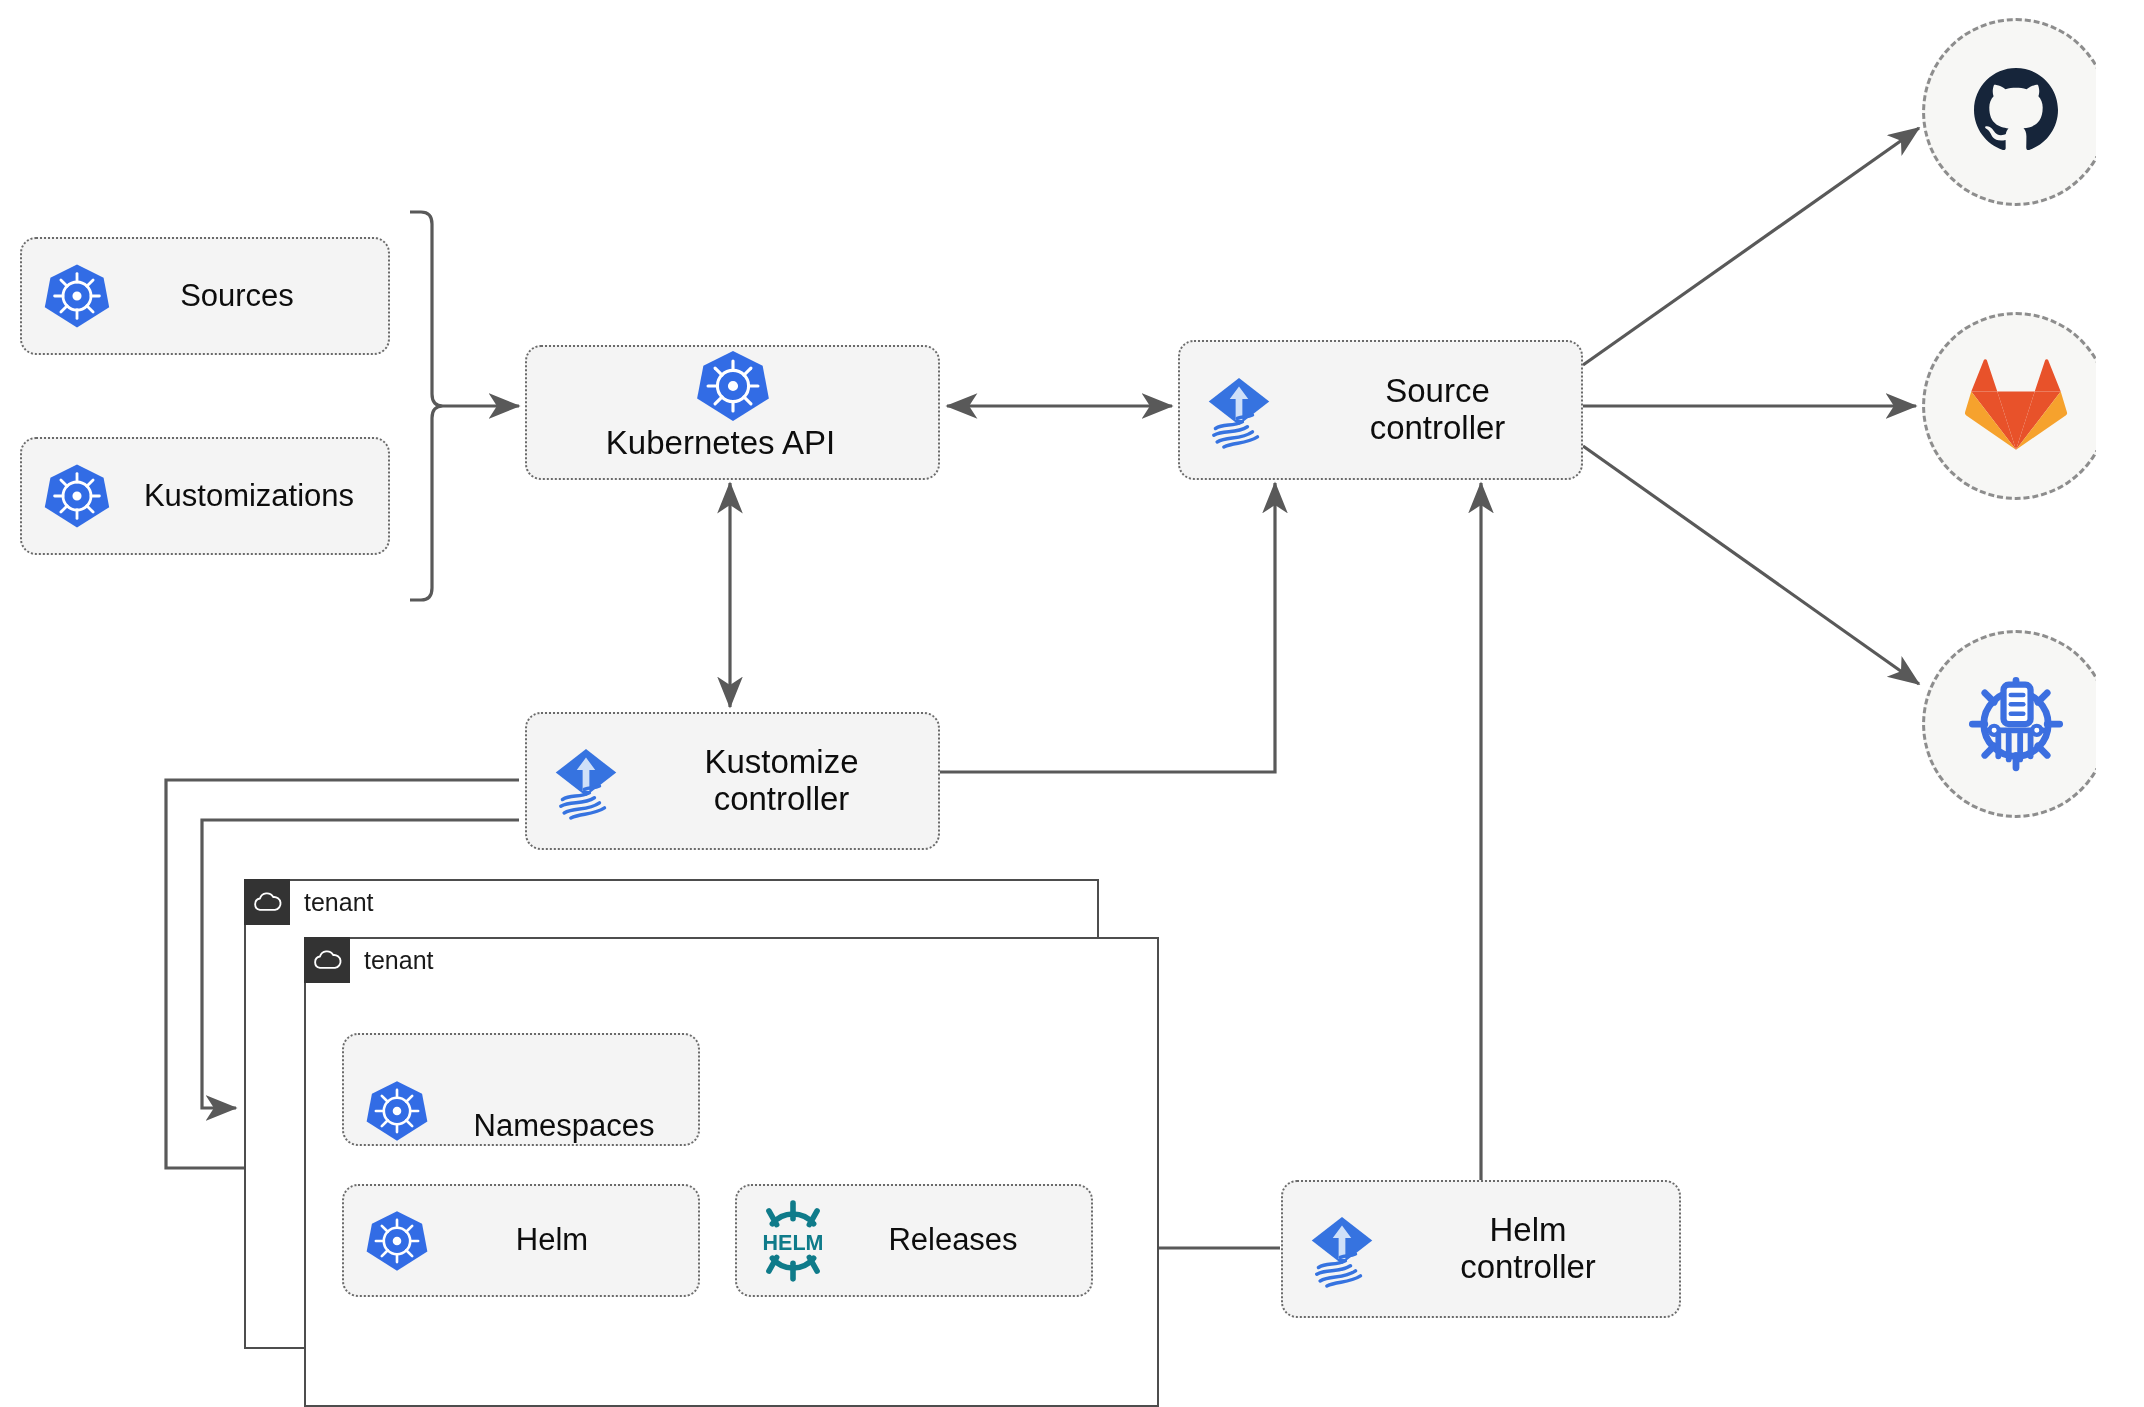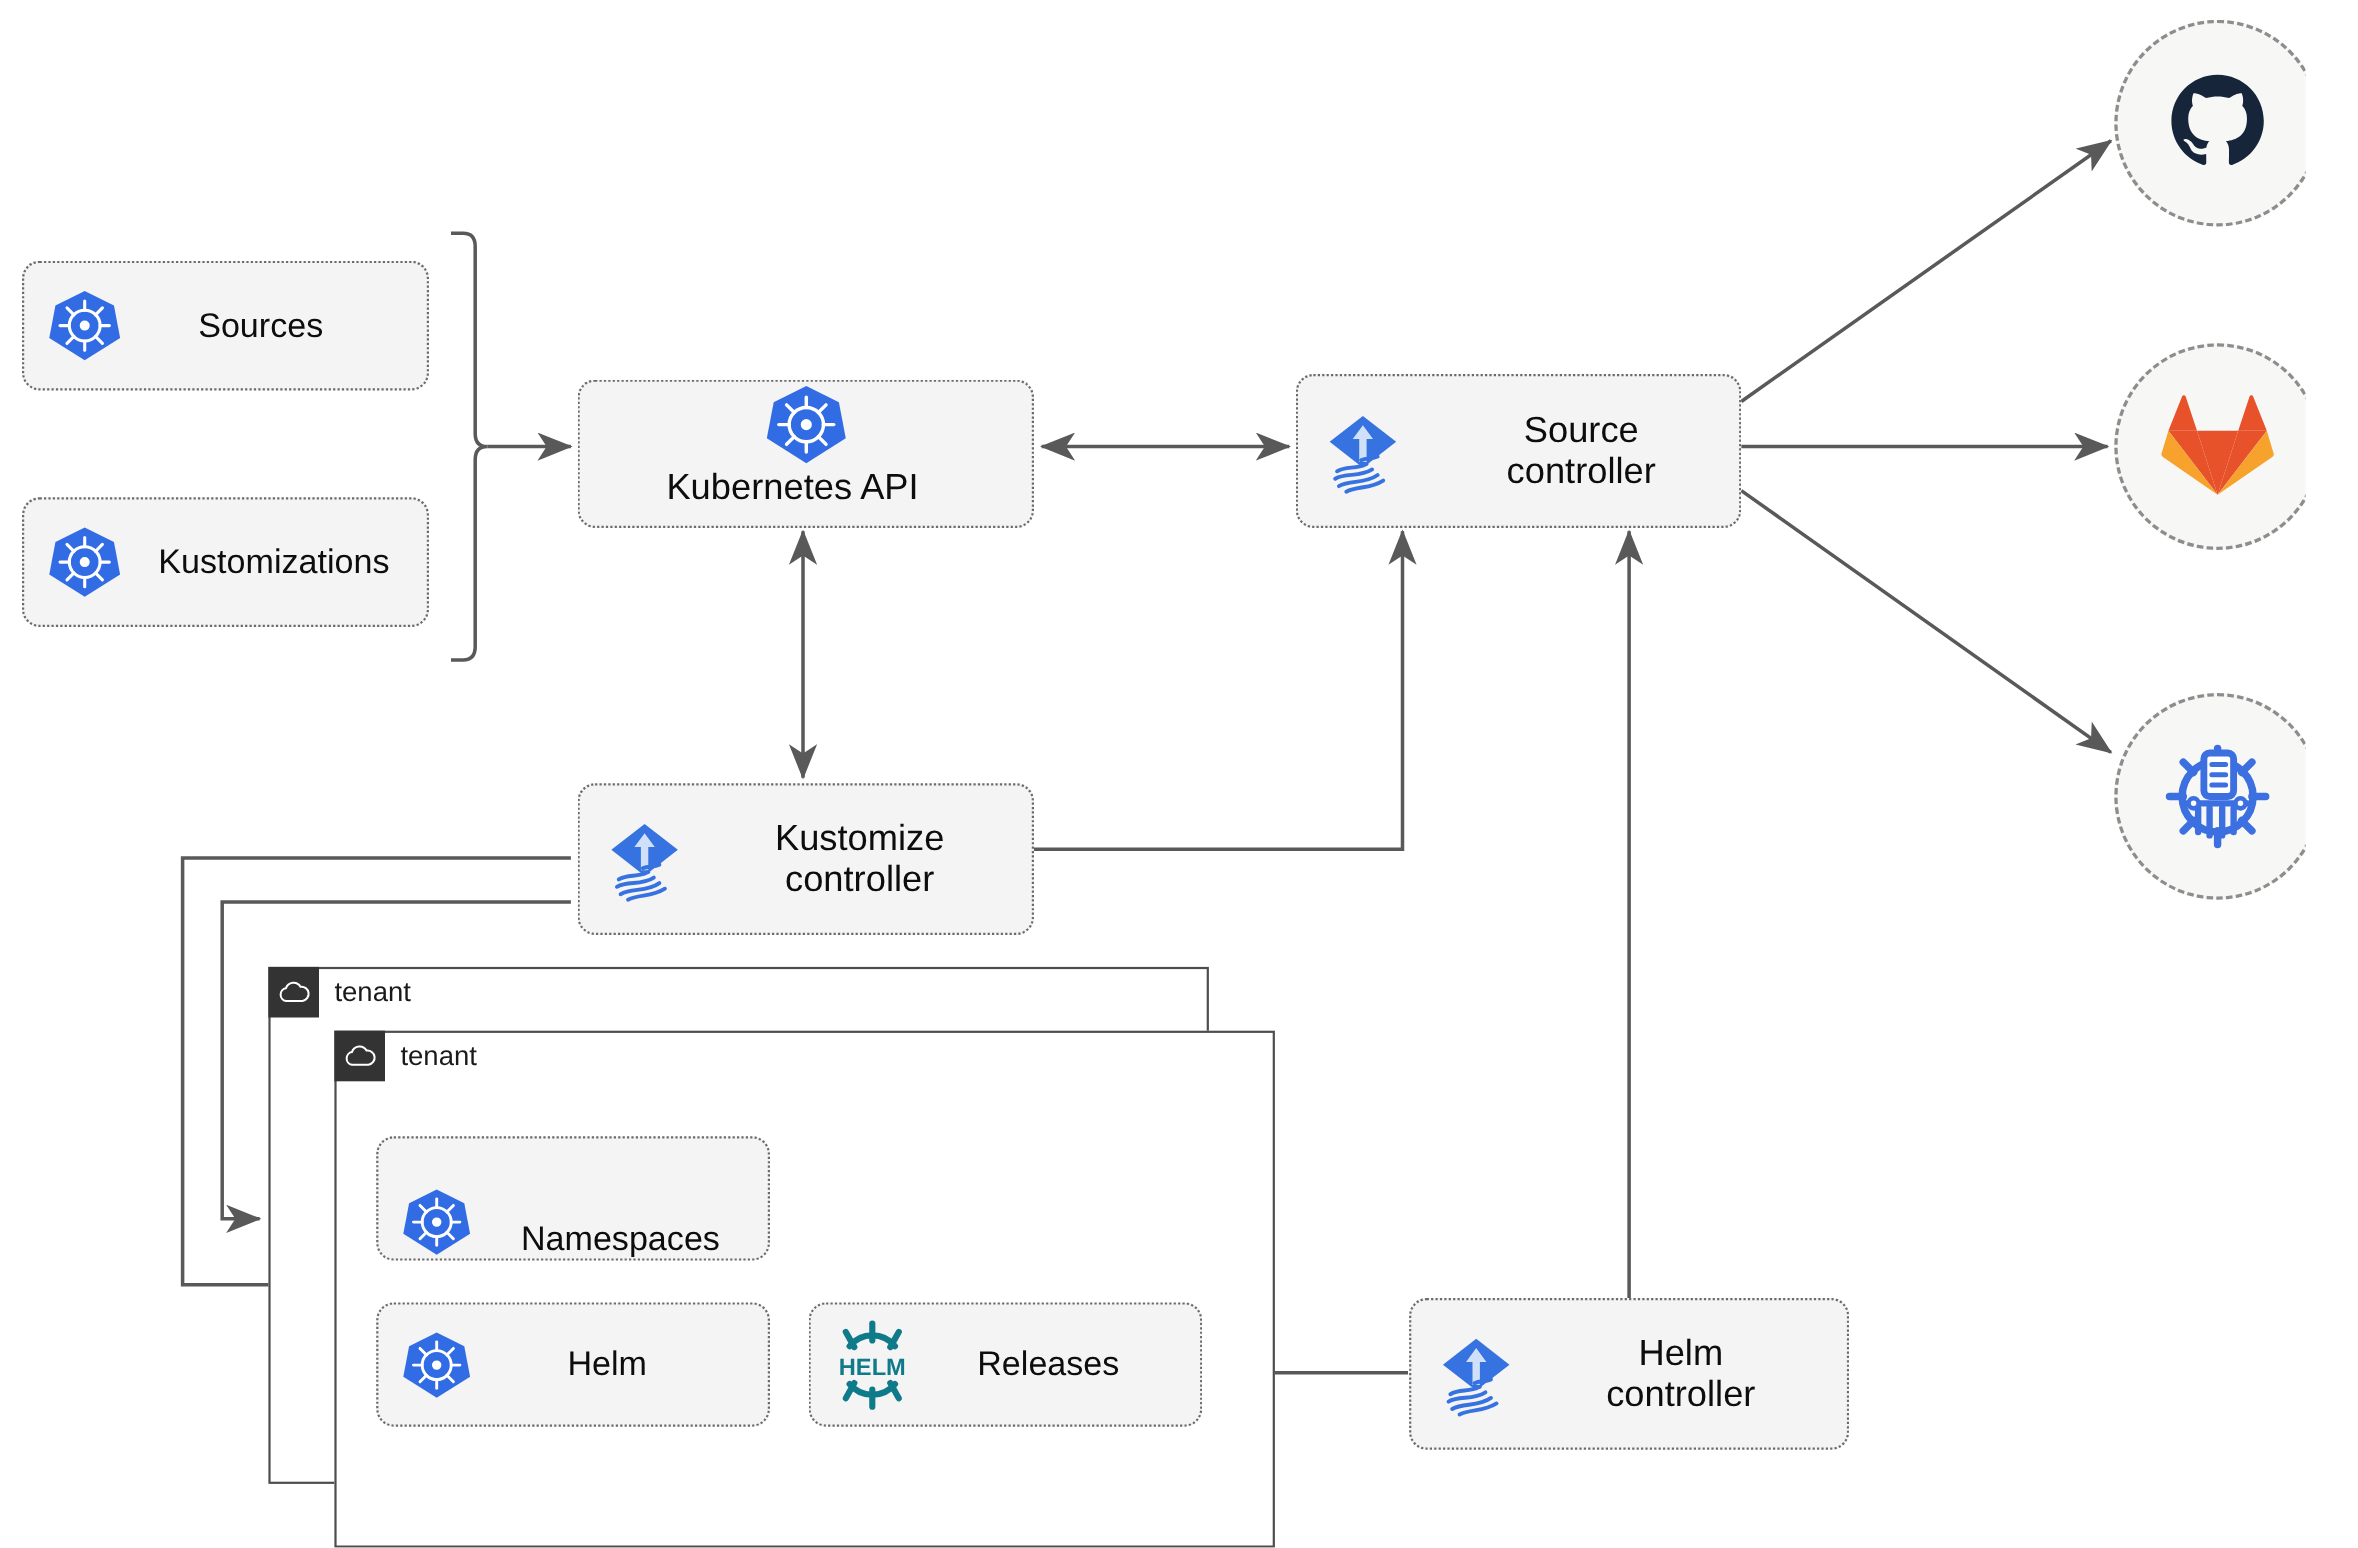--- a/index.html
+++ b/index.html
@@ -153,21 +153,21 @@
           <line x1="27" y1="27" x2="36" y2="36"></line>
           <line x1="64" y1="64" x2="73" y2="73"></line>
           <line x1="73" y1="27" x2="64" y2="36"></line>
           <line x1="36" y1="64" x2="27" y2="73"></line>
         </g>
       </svg>
     </span>
     <span class="lbl" style="font-size:31px; padding-right:46px;">Sources</span>
   </div>
 
-  <div class="node" style="left:20px; top:452px; width:370px; height:118px;">
+  <div class="node" style="left:20px; top:437px; width:370px; height:118px;">
     <span class="ico" style="width:110px;">
       <svg width="70" height="70" viewBox="0 0 100 100">
         <polygon points="50,5 88,24 96,66 50,95 4,66 12,24" fill="#326ce5"></polygon>
         <g fill="none" stroke="#ffffff" stroke-width="4" stroke-linecap="round">
           <circle cx="50" cy="50" r="20"></circle>
           <circle cx="50" cy="50" r="4.5" fill="#ffffff"></circle>
           <line x1="50" y1="18" x2="50" y2="30"></line>
           <line x1="50" y1="70" x2="50" y2="82"></line>
           <line x1="18" y1="50" x2="30" y2="50"></line>
           <line x1="70" y1="50" x2="82" y2="50"></line>

